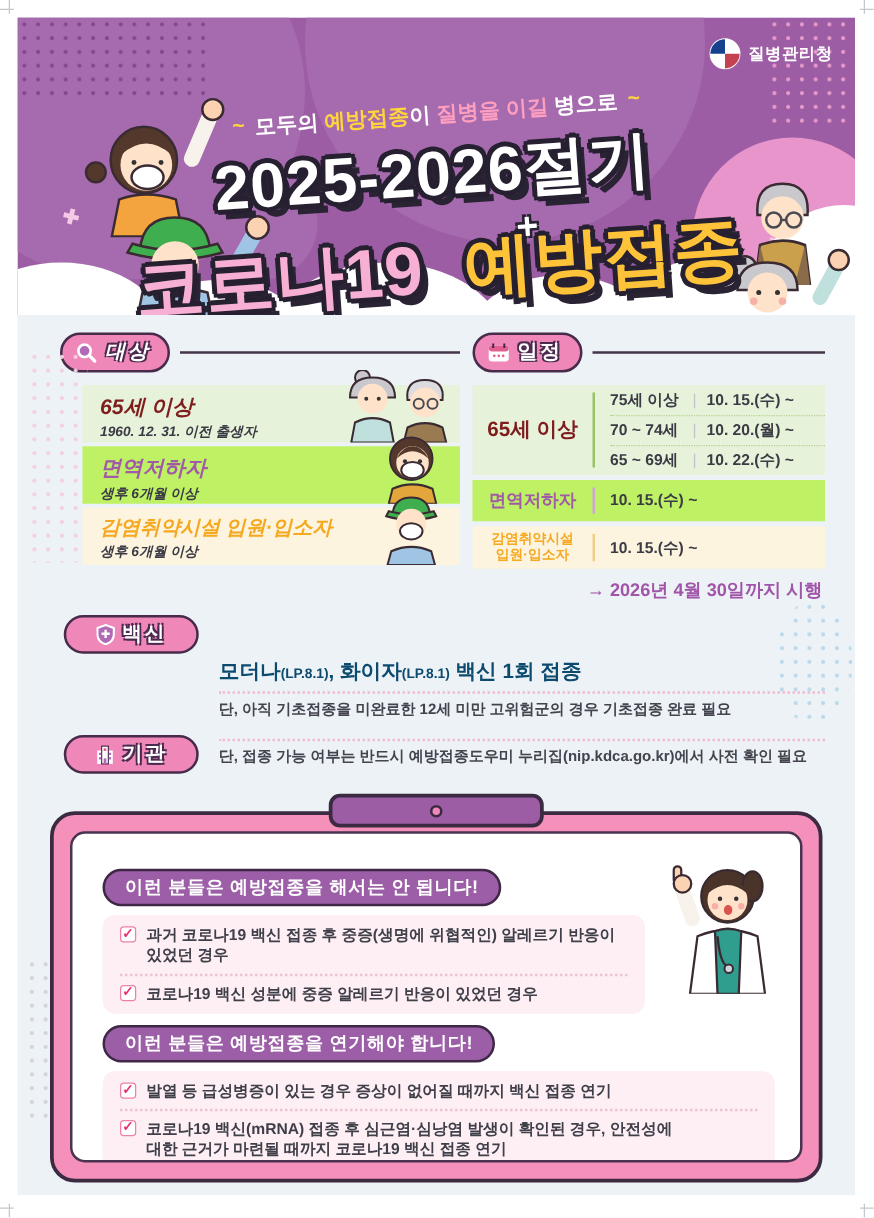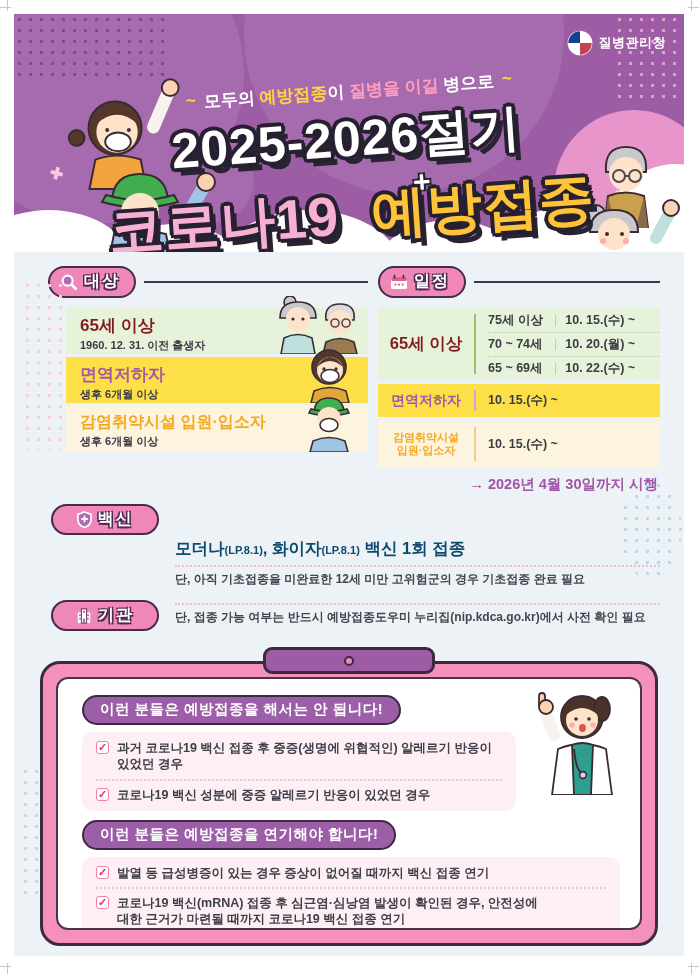--- a/index.html
+++ b/index.html
@@ -34,28 +34,28 @@
   
   .pbody { position:relative; width:100%; height:704px; padding-top:14px; display:flex; flex-direction:column; }
 
   
   .badge { display:inline-flex; align-items:center; gap:6px; background:#ef87b9; border:2.5px solid #472b4a; border-radius:999px; padding:3px 14px 4px 10px; flex:0 0 auto; }
   .badge-label { color:#fff; font-size:16px; font-weight:800; letter-spacing:2px; text-shadow:-1.5px -1.5px 0 #4a2b4f,1.5px -1.5px 0 #4a2b4f,-1.5px 1.5px 0 #4a2b4f,1.5px 1.5px 0 #4a2b4f; }
   .badge-line { flex:1; height:2px; background:#43354a; margin-left:8px; }
   .hrow { display:flex; align-items:center; }
 
   .cols { display:flex; padding:0 24px 0 34px; gap:10px; }
-  .col-l { width:320px; }
+  .col-l { width:320px;font-style:italic; }
   .col-r { flex:1; }
 
   .trow { position:relative; margin-left:18px; height:46px; margin-top:3px; padding:6px 0 0 14px; }
   .trow .tt { font-size:17px; font-weight:800; }
   .trow .ts { font-size:11px; font-weight:700; color:#3b3b45; margin-top:1px; }
   .bg-green { background:#e7f2da; } .tx-green { color:#7f1d1d; }
-  .bg-purple { background:#fde047; } .tx-purple { color:#a15aa8; }
+  .bg-purple { background:#bef264; } .tx-purple { color:#a15aa8; }
   .bg-cream { background:#fcf4de; } .tx-orange { color:#f6a81f; }
   .trow svg { position:absolute; right:4px; bottom:0; }
 
   .srow { display:flex; align-items:stretch; margin-top:4px; }
   .srow .lab { flex:0 0 96px; display:flex; flex-direction:column; align-items:center; justify-content:center; font-weight:800; }
   .srow .vline { width:2px; margin:6px 0; }
   .srow .ent { flex:1; display:flex; flex-direction:column; justify-content:center; padding-left:12px; }
   .s-entry { display:flex; align-items:center; font-size:12.5px; font-weight:800; color:#3b3b45; padding:3px 0; }
   .s-entry .age { width:64px; }
   .s-entry .bar { color:#c2c2cc; font-weight:400; margin:0 8px 0 2px; }
@@ -68,21 +68,21 @@
   .ititle { font-size:16.5px; font-weight:800; color:#0c4a6e;margin-top:36px; }
   .ititle .small { font-size:11px; font-weight:700; }
   .idots { border-top:2px dotted #f0bcd2; margin:5px 0 4px; }
   .inote { font-size:12px; font-weight:700; color:#44444e; }
 
   
   .clipwrap { position:relative; margin:30px 26px 10px; flex:1; min-height:0; }
   .cliptab { position:absolute; left:50%; top:-14px; transform:translateX(-50%); width:172px; height:27px; background:#9c5da4; border:3px solid #3b2a42; border-radius:9px; z-index:3; display:flex; align-items:center; justify-content:center; }
   .cliptab .dot { width:10px; height:10px; border-radius:50%; background:#ef87b9; border:2px solid #3b2a42; }
   .clipboard { position:relative; height:100%; background:#f490ba; border:3px solid #3b2a42; border-radius:20px; padding:13px; z-index:2; }
-  .clip-inner { height:100%; background:#fff; border:2px solid #4a3350; border-radius:12px; padding:16px 20px 10px 24px; position:relative; overflow:hidden; }
+  .clip-inner { height:100%; background:#fff; border:2px solid #4a3350; border-radius:12px; padding:28px 20px 10px 24px; position:relative; overflow:hidden; }
 
   .pill { display:inline-block; background:#9c5fa7; border:2.5px solid #3f2746; border-radius:999px; color:#fff; font-size:14.5px; font-weight:800; padding:3px 16px 4px; letter-spacing:.5px; }
   .panel { background:#fdeff4; border-radius:10px; padding:8px 14px; margin-top:7px; }
   .ck { display:flex; gap:8px; font-size:12.5px; line-height:1.3; color:#3f3f49; font-weight:600; }
   .chk { flex:0 0 13px; width:13px; height:13px; margin-top:1px; background:#fff; border:1.5px solid #ec81ac; border-radius:3px; color:#e8326f; font-size:11px; font-weight:900; line-height:11px; text-align:center; }
   .dsep { border-top:2px dotted #edc3d6; margin:6px 0; }
   .sec { position:relative; }
   .sec + .sec { margin-top:9px; }
   .doctor { position:absolute; right:-4px; top:-8px; z-index:2; }
   .bandaid { position:absolute; right:14px; top:-18px; z-index:2; transform:rotate(-14deg); }
@@ -294,21 +294,21 @@
             <div class="srow bg-purple" style="height:33px">
               <div class="lab tx-purple" style="font-size:14px">면역저하자</div>
               <div class="vline" style="background:#cfa7cf"></div>
               <div class="ent">
                   <div class="s-entry">
                     <span>10. 15.(수) ~</span>
                   </div>
                 </div>
             </div>
 
-            <div class="srow bg-cream" style="height:46px">
+            <div class="srow bg-cream" style="height:34px">
               <div class="lab tx-orange" style="font-size:11px;line-height:1.2">
                 <span>감염취약시설</span>
                 <span>입원·입소자</span>
               </div>
               <div class="vline" style="background:#f0cd8a"></div>
               <div class="ent">
                   <div class="s-entry">
                     <span>10. 15.(수) ~</span>
                   </div>
                 </div>

